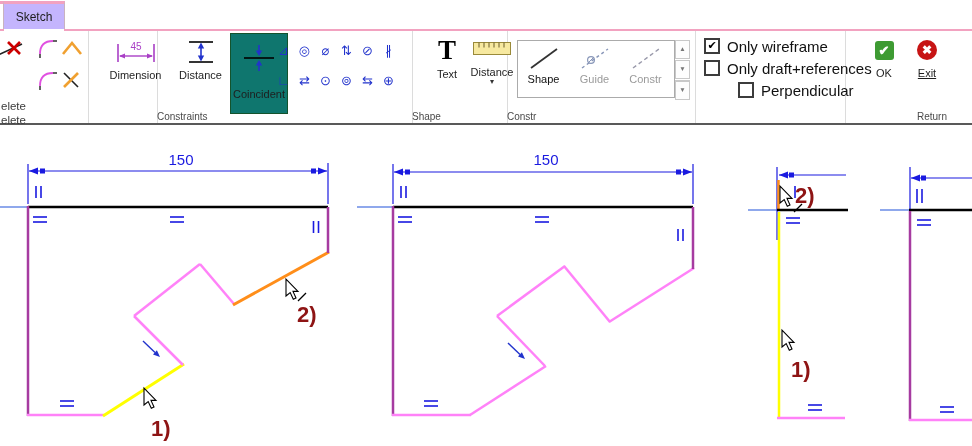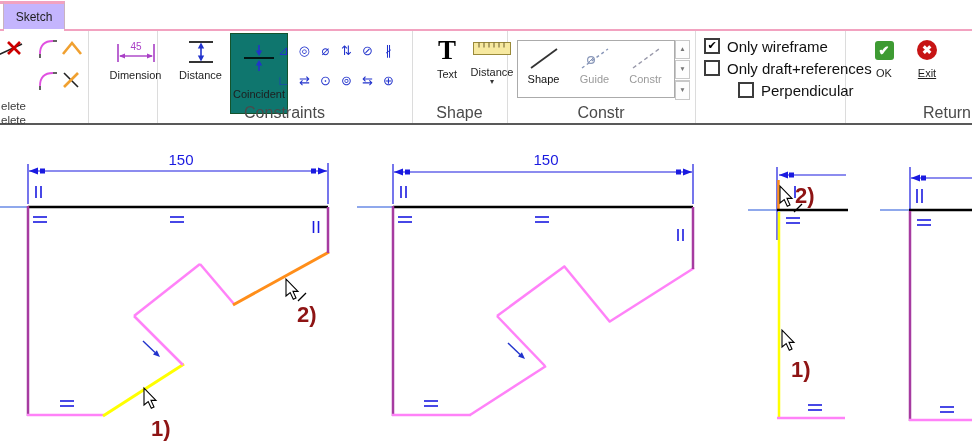--- a/index.html
+++ b/index.html
@@ -9,21 +9,21 @@
   .tabbar{position:absolute;top:0;left:0;width:100%;height:29px;background:#fff;z-index:4;}
   .pinkstub{position:absolute;top:1px;left:0;width:4px;height:3px;background:#F2A2C0;}
   .tab{position:absolute;left:3px;top:1px;width:60px;height:25px;background:#c4b5fd;
        border-top:3px solid #F2A2C0;border-left:1px solid #C9B3BF;border-right:1px solid #C9B3BF;
        display:flex;align-items:center;justify-content:center;font-size:12px;color:#1e1e1e;}
   .tabmerge{position:absolute;left:4px;top:29px;width:60px;height:2px;background:#fff;z-index:5;}
   
   .ribbon{position:absolute;top:29px;left:0;width:972px;height:92px;background:#fff;
           border-top:2px solid #F2A2C0;border-bottom:2px solid #595959;box-sizing:content-box;z-index:3;}
   .g{position:absolute;top:0;height:92px;border-right:1px solid #DCDCDC;}
-  .glabel{position:absolute;bottom:1px;left:0;right:0;text-align:center;font-size:16px;color:#4a4a4a;white-space:nowrap;}
+  .glabel{position:absolute;bottom:1px;left:0;right:0;font-size:10px;color:#4a4a4a;white-space:nowrap;}
   .rbtn{position:absolute;display:flex;flex-direction:column;align-items:center;font-size:11px;color:#1e1e1e;text-align:center;margin-left:13px;}
   .rbtn .lbl{margin-top:3px;white-space:nowrap;}
   .coincident{background:#0f766e;border:1px solid #14532d;box-sizing:border-box;}
   .cgrid{position:absolute;display:flex;}
   .cicon{width:21px;height:20px;line-height:20px;text-align:center;font-size:13px;color:#2233CC;}
   .chkrow{position:absolute;display:flex;align-items:center;height:16px;}
   .chkbox{width:12px;height:12px;border:2px solid #3C3C3C;background:#fff;display:flex;align-items:center;justify-content:center;}
   .chkbox span{font-size:11px;line-height:11px;color:#000;margin-top:-1px;}
   .chkrow .clbl{margin-left:7px;font-size:15px;color:#111;white-space:nowrap;}
   .gallery{position:absolute;border:1px solid #ABABAB;background:#fff;display:flex;}

